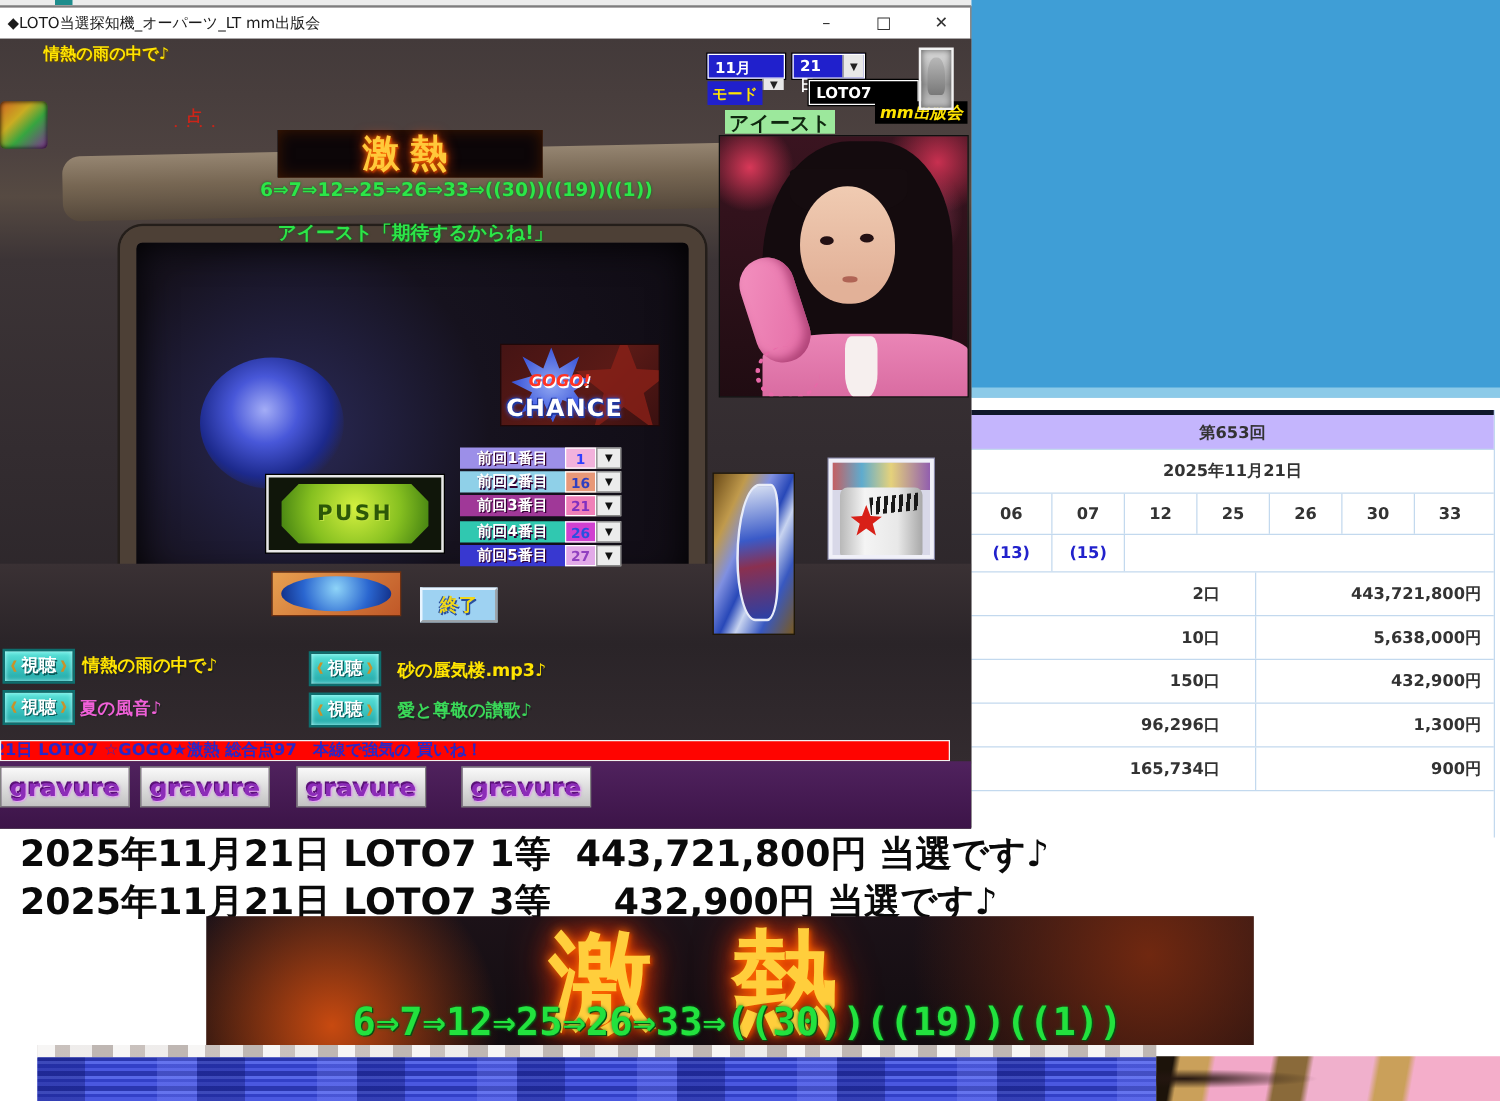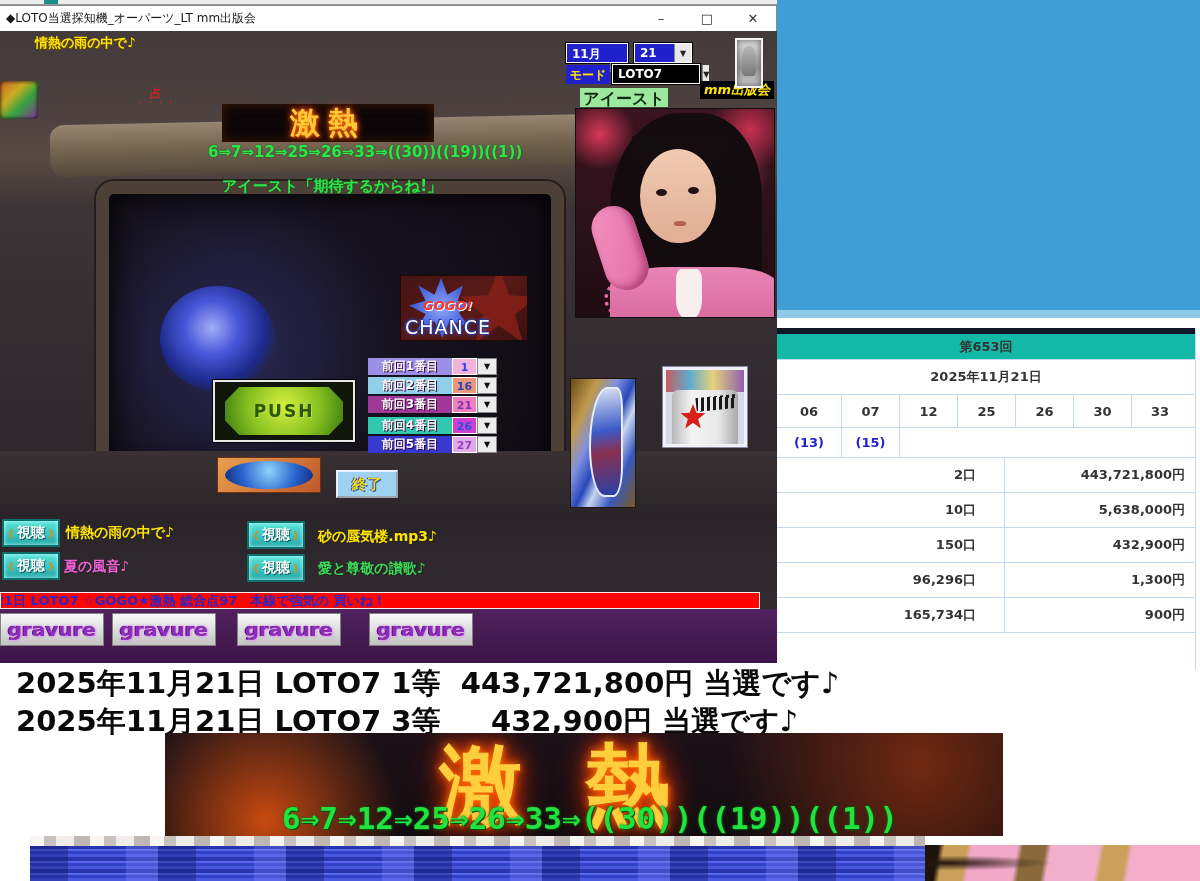--- a/index.html
+++ b/index.html
@@ -50,21 +50,21 @@
   .seq-small { left:208px; top:112px; font-size:15px; font-weight:bold; color:#2ce648; text-shadow:0 0 2px #0a6018; white-space:nowrap; }
   .aiist-msg { left:222px; top:146px; font-size:15px; font-weight:bold; color:#2ce648; text-shadow:0 0 2px #0a6018; }
 
   
   .combo { display:flex; height:20px; border:1px solid #fff; box-shadow:0 0 0 1px #000; background:#2020cc; }
   .combo .val { color:#fff; font-size:12px; font-weight:bold; padding:2px 6px 0 5px; }
   .combo .arrow { width:17px; background:#e8e8e8; border-left:1px solid #888; color:#222; font-size:8px; display:flex; align-items:center; justify-content:center; }
   .combo-month { left:566px; top:12px; width:62px;flex-direction:column; }
   .combo-day   { left:634px; top:12px; width:58px; }
   .mode-label { left:566px; top:34px; width:44px; height:19px; background:#2020cc; color:#ffe400; font-size:12px; font-weight:bold; text-align:center; padding-top:2px; }
-  .combo-mode { left:612px; top:33px; width:88px; background:#000;gap:34px; }
+  .combo-mode { left:647px; top:33px; width:88px; background:#000;gap:34px; }
   .combo-mode .val { color:#fff; }
   .aiist-tag { left:580px; top:57px; width:88px; height:19px; background:#9ce89c; color:#102810; font-size:16px; font-weight:bold; text-align:center; padding-top:1px; }
   .publisher { left:700px; top:50px; width:74px; height:18px; background:#000; color:#ffe400; font-size:13px; font-weight:bold; font-style:italic; text-align:center; }
   .statue { left:735px; top:7px; width:28px; height:50px; background:linear-gradient(180deg,#e0e0e0,#9a9a9a 60%,#c8c8c8); border:2px solid #f2f2f2;
     box-shadow:inset 0 0 6px #555; }
   .statue .bust { position:absolute; left:5px; top:6px; width:14px; height:30px; background:linear-gradient(180deg,#b8b8b8,#787878); border-radius:45% 45% 20% 20%; }
 
   
   .photo { left:575px; top:77px; width:200px; height:210px; overflow:hidden; background:
       radial-gradient(circle at 12% 12%, #d83858 0%, rgba(120,20,40,0) 14%),
@@ -84,21 +84,21 @@
   .photo .frill { position:absolute; left:100px; top:160px; width:26px; height:50px; background:#f6efee; border-radius:20% 20% 40% 40%; }
 
   
   .gogo { left:400px; top:244px; width:128px; height:66px; overflow:hidden;
     background:linear-gradient(135deg,#451414 0%,#5a1a16 55%,#3a1010 100%); border:1px solid #200808; }
   .gogo .redstar { position:absolute; right:-12px; top:-8px; width:80px; height:80px; background:#8a2018;
     clip-path:polygon(50% 0,63% 34%,98% 36%,70% 58%,80% 94%,50% 72%,20% 94%,30% 58%,2% 36%,37% 34%); opacity:.8; }
   .gogo .burst { position:absolute; left:8px; top:2px; width:64px; height:60px; background:radial-gradient(circle,#8fa6f2 0%,#3a55d8 70%);
     clip-path:polygon(50% 0,60% 28%,85% 12%,76% 38%,100% 42%,78% 58%,94% 82%,64% 70%,52% 100%,40% 72%,12% 88%,26% 60%,0 46%,26% 38%,14% 12%,40% 28%); }
   .gogo .g-top { position:absolute; left:22px; top:22px; font-size:13px; font-weight:bold; font-style:italic; color:#ff3424; text-shadow:1px 1px 0 #fff; }
-  .gogo .g-bottom { position:absolute; left:4px; top:40px; font-size:19px; font-weight:normal; color:#ffffff; letter-spacing:1px; text-shadow:1px 1px 0 #2038a0,-1px -1px 0 #2038a0,0 0 4px #4060ff; }
+  .gogo .g-bottom { position:absolute; left:4px; top:40px; font-size:19px; font-weight:bold; color:#ffffff; letter-spacing:1px; text-shadow:1px 1px 0 #2038a0,-1px -1px 0 #2038a0,0 0 4px #4060ff; }
 
   
   .prev-row { display:flex; height:17px; }
   .prev-row .lbl { width:84px; color:#ffffff; font-size:12px; font-weight:bold; text-align:center; line-height:17px; text-shadow:1px 1px 0 #303; }
   .prev-row .val { width:25px; font-size:11px; font-weight:bold; text-align:center; line-height:17px; border:1px solid #fff; }
   .prev-row .arw { width:20px; background:#ececec; border:1px solid #888; color:#111; font-size:8px; text-align:center; line-height:15px; }
   .pr0 { left:368px; top:327px; } .pr0 .lbl{background:#9c8fe8;} .pr0 .val{background:#f2b2dc; color:#3040ff;}
   .pr1 { left:368px; top:346px; } .pr1 .lbl{background:#8fd0e8;} .pr1 .val{background:#e89878; color:#3040c0;}
   .pr2 { left:368px; top:365px; } .pr2 .lbl{background:#a03898;} .pr2 .val{background:#f080b8; color:#8030c0;}
   .pr3 { left:368px; top:386px; } .pr3 .lbl{background:#30c8b0;} .pr3 .val{background:#d040d0; color:#2a50e0;}
@@ -142,21 +142,21 @@
   .purple-strip { left:0; top:578px; width:777px; height:54px; background:linear-gradient(180deg,#50225e 0%,#3c1448 100%); }
   .gravure-btn { position:absolute; top:4px; width:104px; height:33px; background:linear-gradient(180deg,#fafafa,#c2c2c2); border:1px solid #808080;
     display:flex; align-items:center; justify-content:center; }
   .gravure-btn span { font-size:20px; font-weight:bold; color:#8c2cb8; letter-spacing:0; transform:scaleY(.92);
     text-shadow:1px 1px 0 #e2a8ee, -1px -1px 0 #5a1078, 0 0 3px #b860d8; }
   .gv0{left:0;} .gv1{left:112px;} .gv2{left:237px;} .gv3{left:369px;}
 
   
   .results-table { left:777px; top:328px; width:419px; height:342px; background:#fff; border-right:1px solid #c3d9ee; font-size:13px; color:#333; }
   .rt-row { display:flex; border-bottom:1px solid #c3d9ee; }
-  .rt-round { height:32px; background:#14b8a6; align-items:center; justify-content:center; font-weight:bold; border-top:6px solid #0f172a; }
+  .rt-round { height:32px; background:#c4b5fd; align-items:center; justify-content:center; font-weight:bold; border-top:4px solid #0f172a; }
   .rt-date { height:35px; align-items:center; justify-content:center; font-weight:bold; }
   .rt-numbers { height:33px; }
   .rt-numbers .cell { display:flex; align-items:center; justify-content:center; font-weight:bold; border-left:1px solid #c3d9ee; }
   .rt-numbers .cell:first-child { border-left:none; }
   .rt-bonus { height:30px; }
   .rt-bonus .cell { display:flex; align-items:center; justify-content:center; font-weight:bold; color:#2222cc; border-left:1px solid #c3d9ee; }
   .rt-bonus .cell:first-child { border-left:none; }
   .rt-prize { height:35px; }
   .rt-prize .units { width:228px; display:flex; align-items:center; justify-content:flex-end; padding-right:28px; font-weight:bold; border-right:1px solid #c3d9ee; }
   .rt-prize .amount { width:190px; display:flex; align-items:center; justify-content:flex-end; padding-right:10px; font-weight:bold; }

